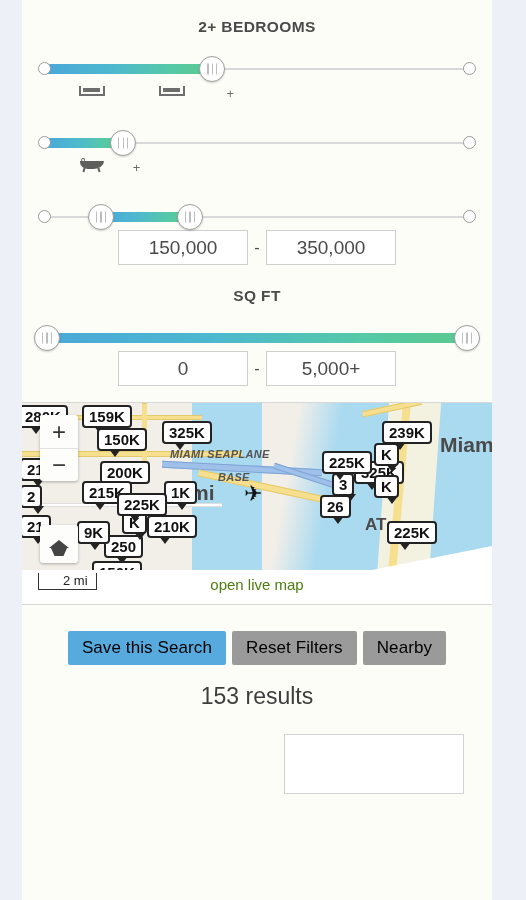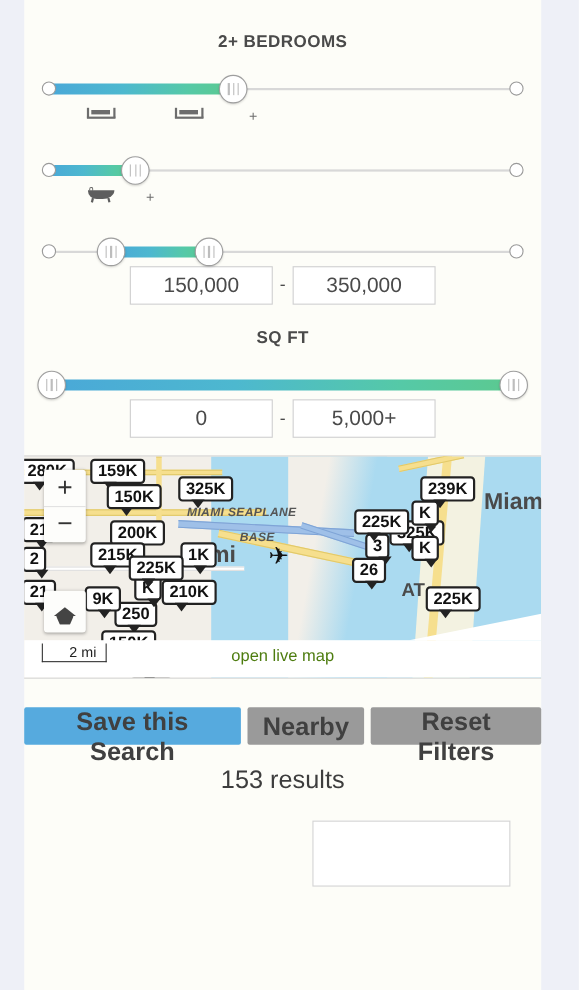--- a/index.html
+++ b/index.html
@@ -297,23 +297,23 @@
     display: flex;
     justify-content: center;
     gap: 6px;
     margin-top: 26px;
   }
   .btn-primary, .btn-secondary {
     height: 34px;
     padding: 0 14px;
     border: none;
     border-radius: 2px;
-    font-size: 23px;
-    font-weight: bold;
-    color: #404040;
+    font-size: 17px;
+    font-weight: normal;
+    color: #000000;
     font-family: "Liberation Sans", sans-serif;
     cursor: pointer;
     letter-spacing: .1px;
   }
   .btn-primary { background: #56aade; }
   .btn-secondary { background: #9a9a9a; }
 
   .results {
     text-align: center;
     margin-top: 18px;
@@ -333,21 +333,21 @@
     border: 1px solid #d3d3d3;
     background: #fff;
   }
 </style>
 </head>
 <body>
 
 <div id="app">
   <div class="page">
 
-    <div class="filter-block" style="padding-top:30px;">
+    <div class="filter-block" style="padding-top:18px;">
       <div class="filter-title">2+ BEDROOMS</div>
       <div class="slider-wrap">
         <div class="track"></div>
         <div class="fill" style="left:10px;width:calc(40% - 10px);"></div>
         <div class="endcap left"></div>
         <div class="endcap right"></div>
         <div class="handle" style="left:40%;">
           <span class="grip">
               <i></i>
               <i></i>
@@ -518,22 +518,22 @@
       <div class="scalebar">2 mi</div>
 
       <div class="openlive">
         <span class="corner"></span>
         <span class="txt">open live map</span>
       </div>
     </div>
 
     <div class="actions">
       <button class="btn-primary">Save this Search</button>
+      <button class="btn-secondary">Reset Filters</button>
       <button class="btn-secondary">Nearby</button>
-      <button class="btn-secondary">Reset Filters</button>
     </div>
 
     <div class="results">153 results</div>
 
     <div class="bottom-area">
       <input class="blank-box" placeholder="" style="">
 
     </div>
 
   </div>

